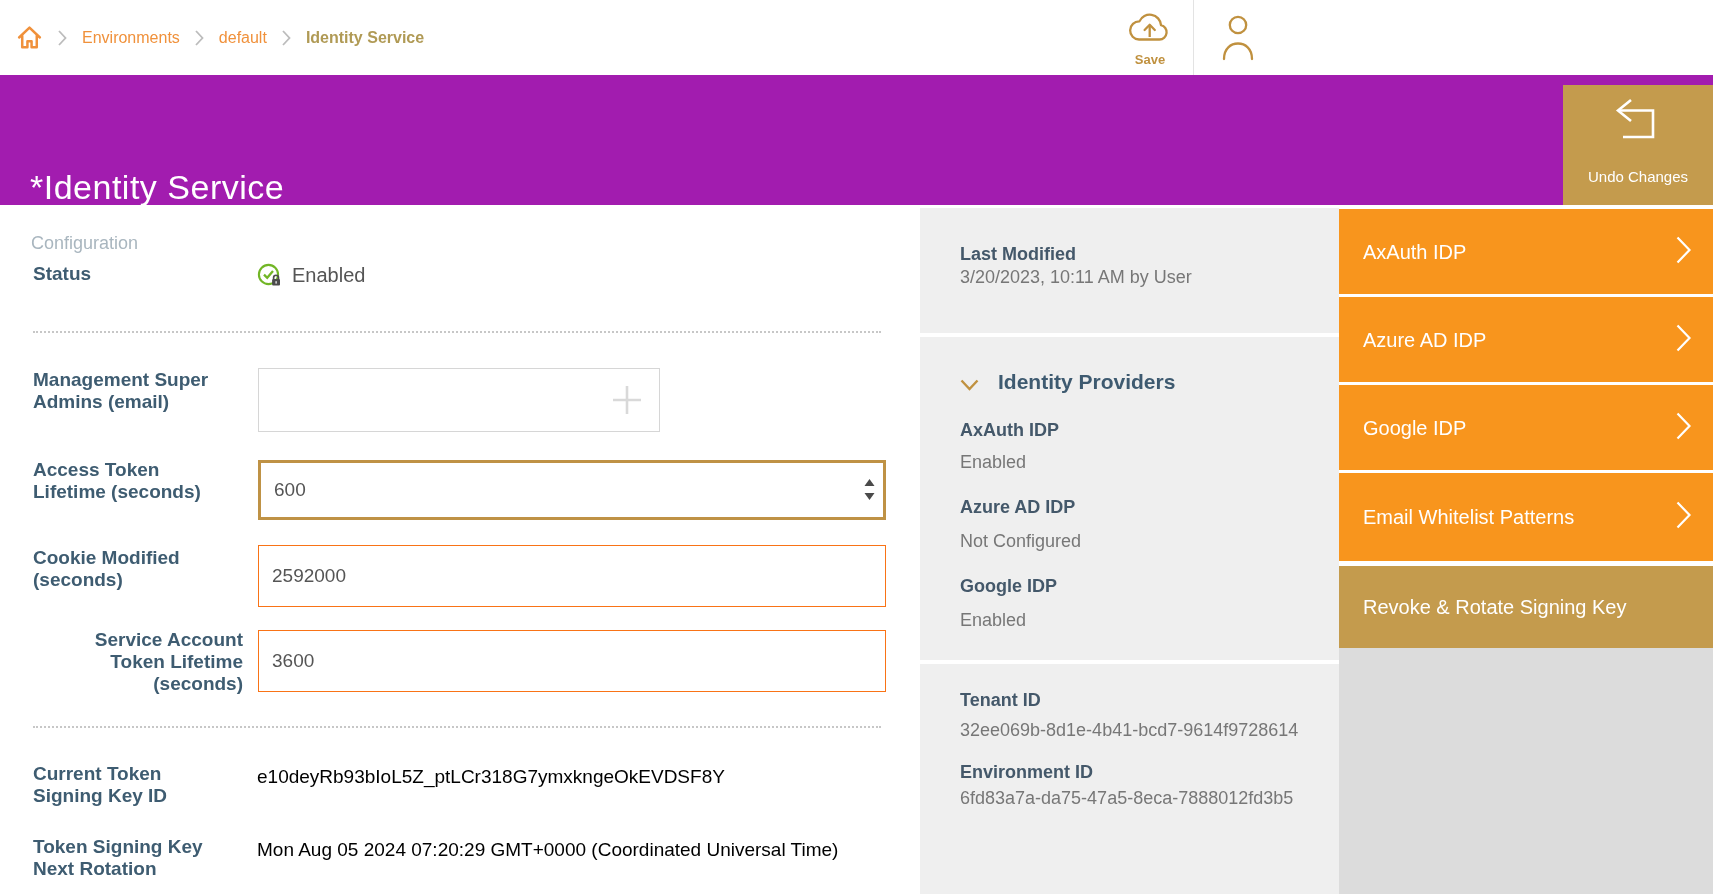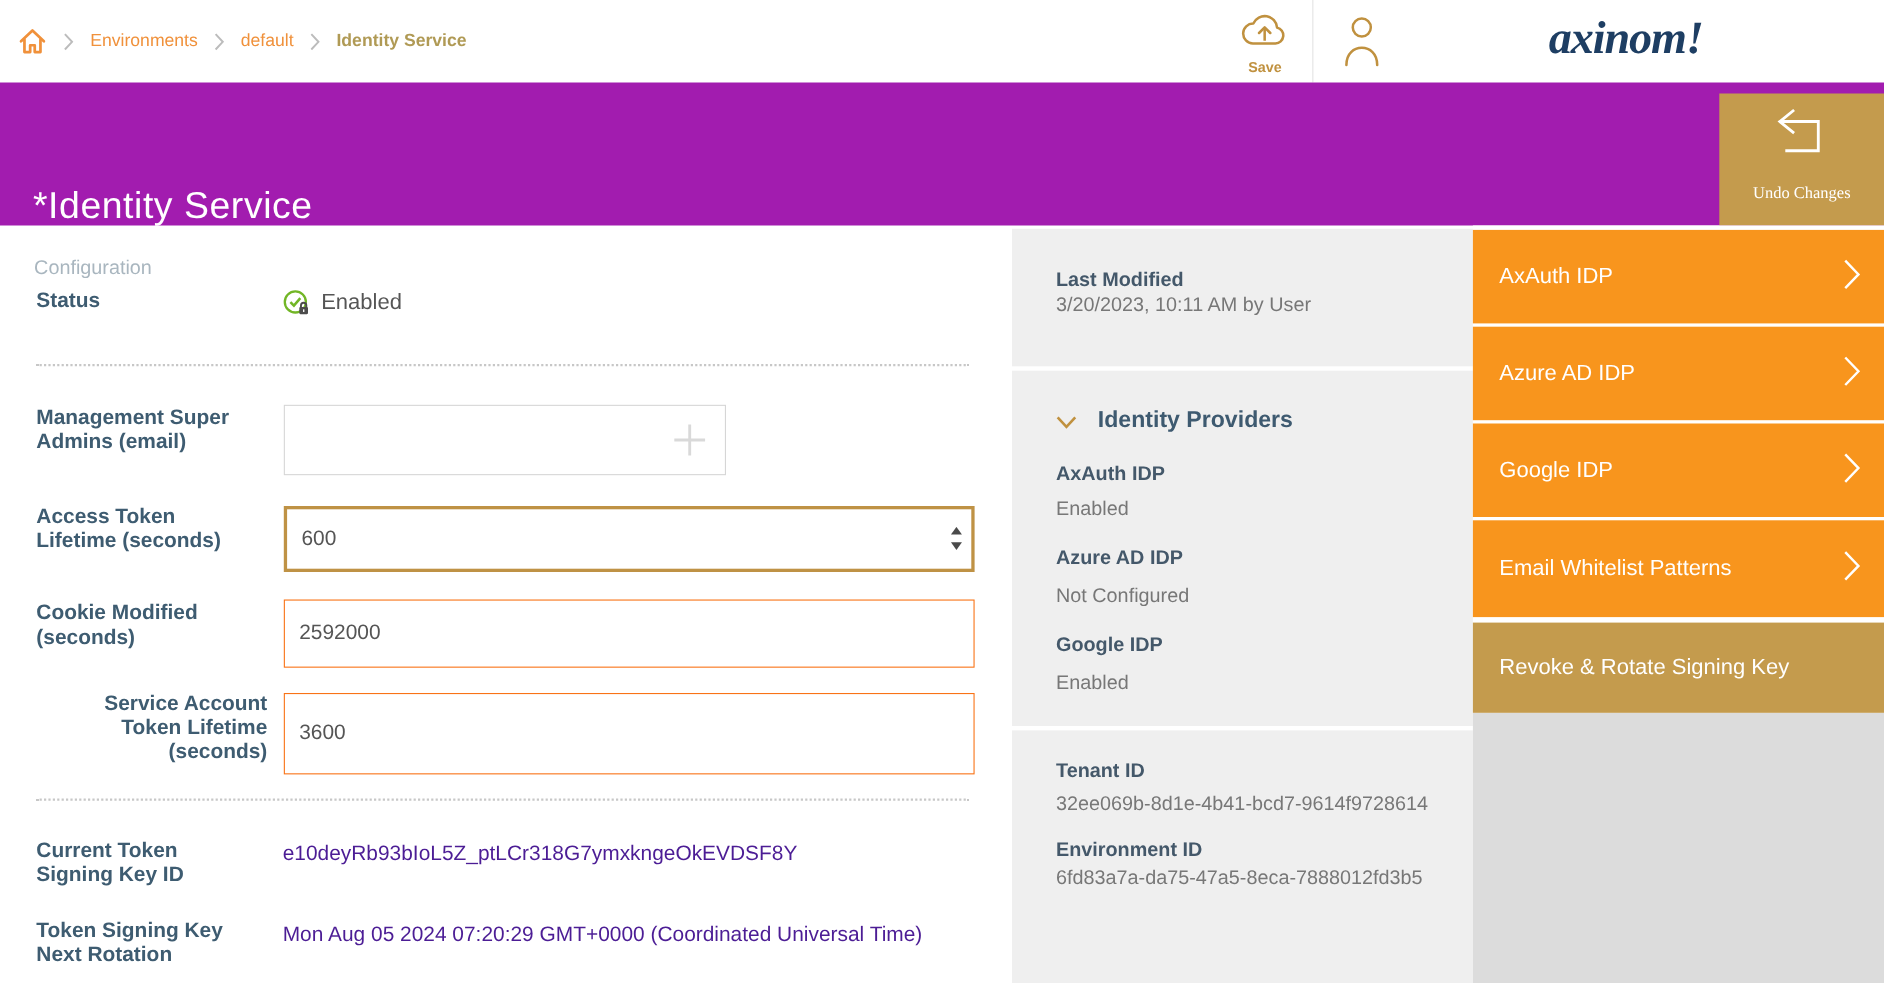--- a/index.html
+++ b/index.html
@@ -16,37 +16,37 @@
   .save-btn{left:1120px;top:9px;width:60px;text-align:center;cursor:pointer;}
   .save-label{font-size:13px;font-weight:bold;color:#c0913f;margin-top:1px;}
   .user-btn{left:1220px;top:13px;width:36px;height:48px;cursor:pointer;}
   .logo{right:165px;top:11px;font-family:"Liberation Serif","DejaVu Serif",serif;
         font-style:italic;font-weight:bold;font-size:42px;color:#1e3e63;letter-spacing:-1px;}
 
   
   .header{left:0;top:75px;width:1713px;height:130px;background:#a21caf;}
   .page-title{left:30px;top:93px;font-size:34px;color:#fff;letter-spacing:.5px;}
   .page-subtitle{left:31px;top:158px;font-size:18px;color:#a9b6bf;}
-  .undo-btn{left:1563px;top:85px;width:150px;height:120px;background:#c49b4d;cursor:pointer;text-align:center;font-family:Liberation Serif, serif;}
+  .undo-btn{left:1563px;top:85px;width:150px;height:120px;background:#c49b4d;cursor:pointer;text-align:center;}
   .undo-icon{position:absolute;left:51px;top:12px;}
   .undo-label{position:absolute;left:0;top:83px;width:150px;font-size:15px;color:#fff;}
 
   
   .form-label{left:33px;width:210px;font-size:19px;line-height:22px;font-weight:bold;
               color:#3e5c71;white-space:pre-line;}
   .dotted-sep{left:33px;width:848px;height:0;border-top:2px dotted #c7c7c7;}
   .status-value{left:256px;top:262px;display:flex;align-items:center;gap:9px;
                 font-size:20px;color:#555;}
   .field-input{position:absolute;box-sizing:border-box;border:1px solid #f97316;background:#fff;
                font-family:inherit;font-size:19px;color:#555;padding:0 40px 0 13px;outline:none;}
   .field-input.focused{border:3px solid #bf9245;}
   .tag-box{position:absolute;box-sizing:border-box;border:1px solid #d6d6d6;background:#fff;}
   .plus-btn{position:absolute;right:14px;top:13px;width:36px;height:36px;cursor:pointer;}
   .spinner{position:absolute;right:11px;top:19px;width:11px;height:20px;cursor:pointer;}
-  .ro-value{left:257px;font-size:19px;color:#4c1d95;}
+  .ro-value{left:257px;font-size:19px;color:#000000;}
 
   
   .side-card{left:920px;width:419px;background:#efefef;}
   .side-label{position:absolute;left:40px;font-size:18px;font-weight:bold;color:#44586a;}
   .side-value{position:absolute;left:40px;font-size:18px;color:#777;}
   .idp-heading{position:absolute;left:78px;top:33px;font-size:21px;font-weight:bold;color:#3e5a70;}
   .idp-chevron{position:absolute;left:40px;top:40px;cursor:pointer;}
 
   
   .actions-col{left:1339px;top:205px;width:374px;height:689px;background:#fff;}
@@ -103,21 +103,20 @@
 
     <div class="abs topbar-divider"></div>
 
     <div class="abs user-btn">
       <svg width="36" height="48" viewBox="0 0 36 48" fill="none">
         <circle cx="18" cy="12" r="8.2" stroke="#c0913f" stroke-width="2.3"></circle>
         <path d="M4 46 c0-10.5 6.8-15.5 14-15.5 s14 5 14 15.5" stroke="#c0913f" stroke-width="2.3" stroke-linecap="round"></path>
       </svg>
     </div>
 
-    <div class="abs logo">axinom!</div>
   </div>
 
   <div class="abs header">
     <div class="abs page-title">*Identity Service</div>
     <div class="abs page-subtitle">Configuration</div>
   </div>
   <div class="abs undo-btn">
     <span class="undo-icon">
       <svg width="48" height="48" viewBox="0 0 48 48" fill="none">
         <path d="M17 3 L4 13.5 L17 24" stroke="#fff" stroke-width="2.6" fill="none"></path>
@@ -163,21 +162,21 @@
     </svg>
   </span>
 
   <div class="abs form-label" style="top:547px;">Cookie Modified
 (seconds)</div>
   <input class="field-input" style="left: 258px; top: 545px; width: 628px; height: 62px;" value="2592000">
 
   <div class="abs form-label" style="top:629px;text-align:right;">Service Account
 Token Lifetime
 (seconds)</div>
-  <input class="field-input" style="left: 258px; top: 630px; width: 628px; height: 74px;" value="3600">
+  <input class="field-input" style="left: 258px; top: 630px; width: 628px; height: 62px;" value="3600">
 
   <div class="abs dotted-sep" style="top:726px;"></div>
 
   <div class="abs form-label" style="top:763px;">Current Token
 Signing Key ID</div>
   <div class="abs ro-value" style="top:766px;">e10deyRb93bIoL5Z_ptLCr318G7ymxkngeOkEVDSF8Y</div>
 
   <div class="abs form-label" style="top:836px;">Token Signing Key
 Next Rotation</div>
   <div class="abs ro-value" style="top:839px;">Mon Aug 05 2024 07:20:29 GMT+0000 (Coordinated Universal Time)</div>

